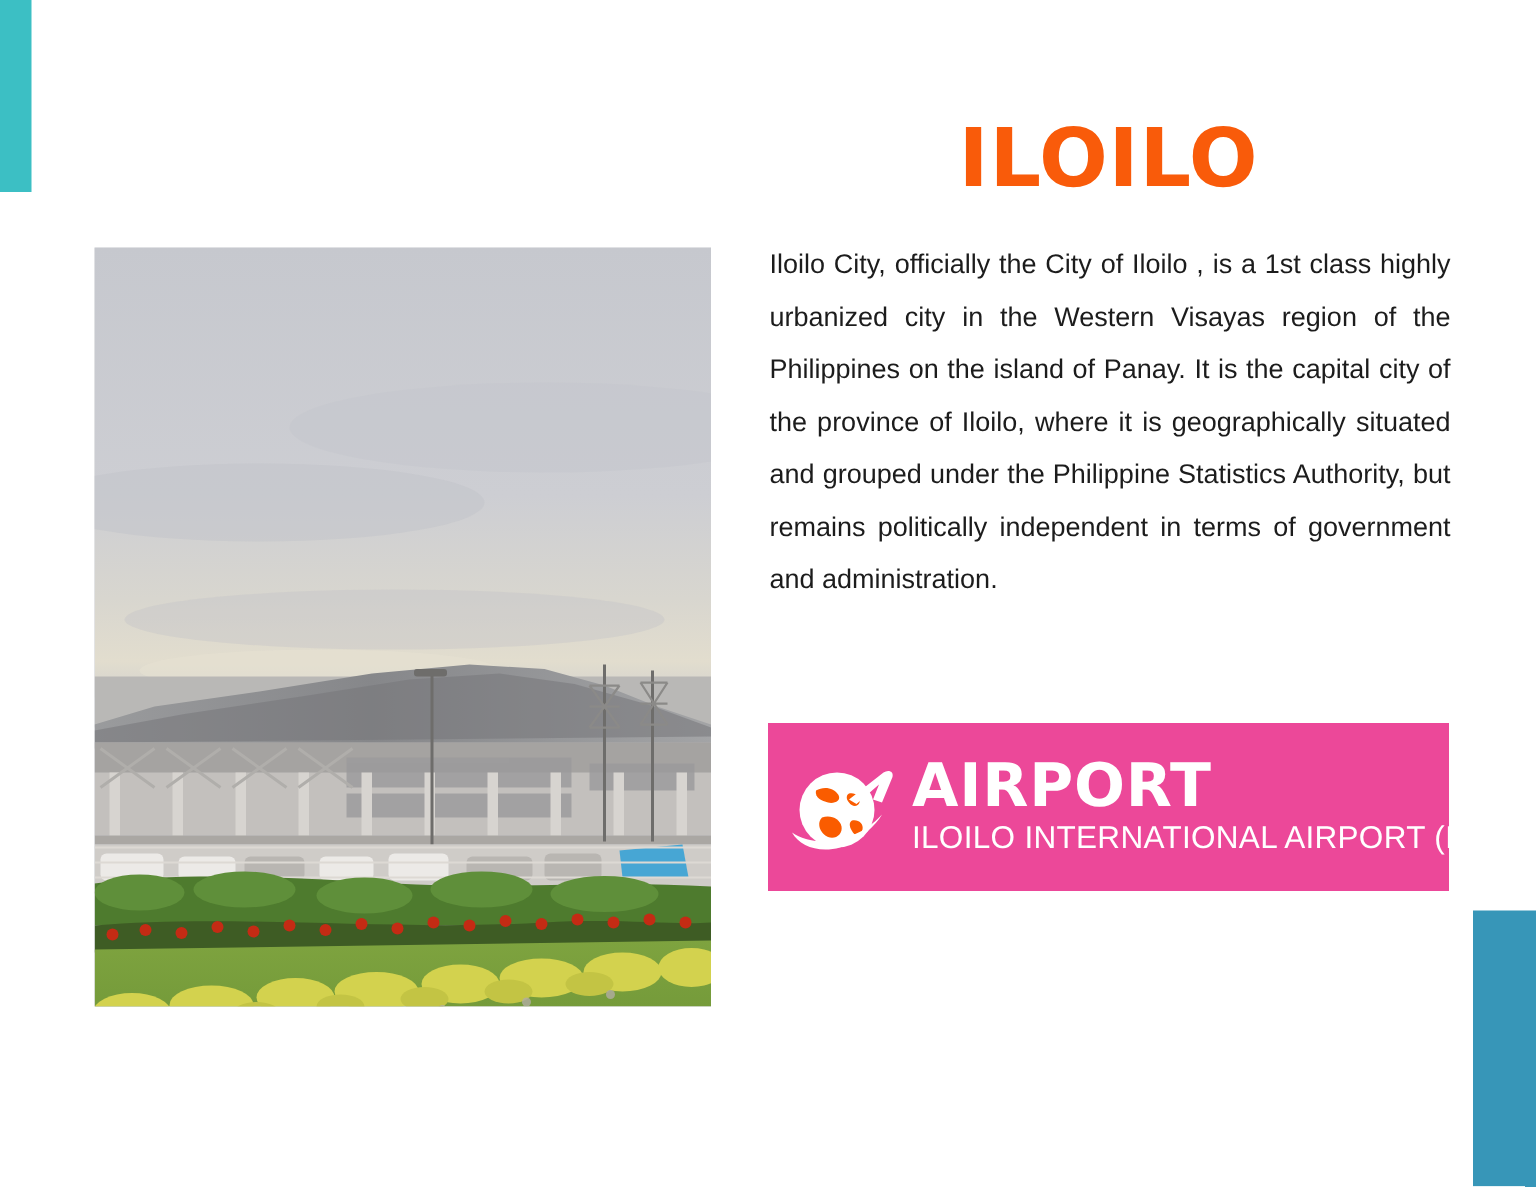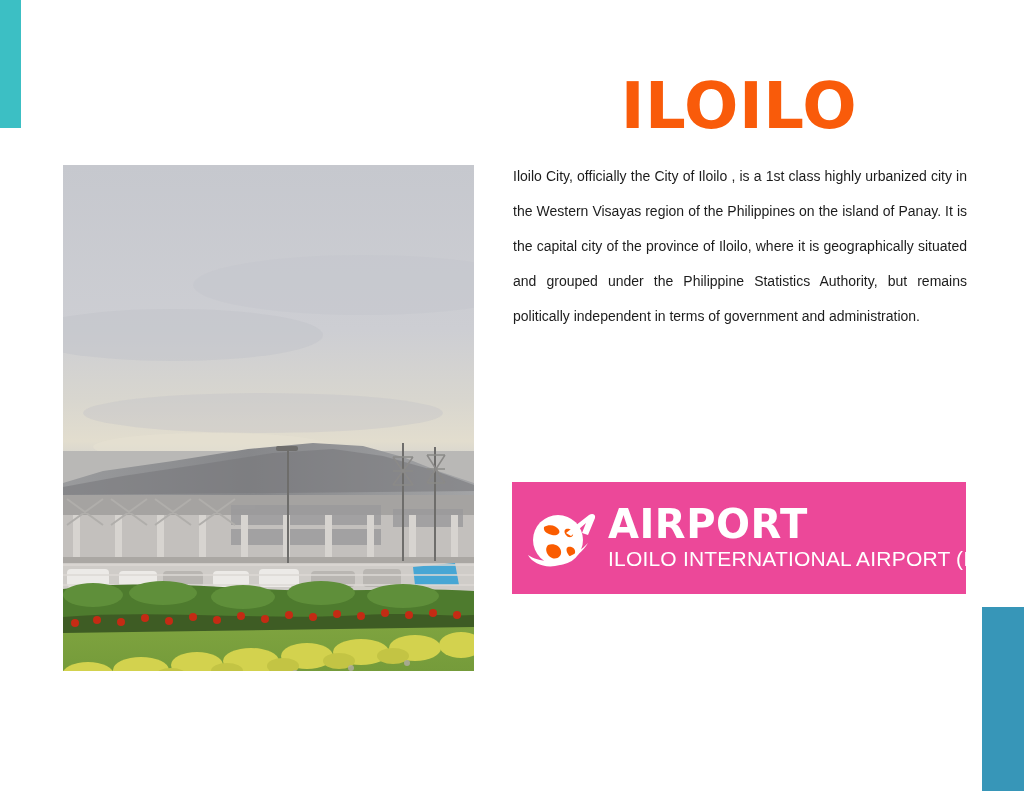--- a/index.html
+++ b/index.html
@@ -59,33 +59,33 @@
     top: 0;
     width: 454px;
     height: 791px;
   }
   .title {
     position: absolute;
     left: 0;
     top: 76px;
     width: 454px;
     text-align: center;
-    font-size: 64px;
+    font-size: 54px;
     line-height: 60px;
     font-weight: 700;
     letter-spacing: 0.5px;
     color: #f95b0a;
     font-family: "DejaVu Sans", sans-serif;
   }
   .body-text {
     position: absolute;
     left: 1px;
     top: 159px;
     width: 454px;
-    font-size: 14px;
+    font-size: 18px;
     line-height: 35px;
     color: #1c1c1c;
     text-align: justify;
     font-family: "Liberation Sans", sans-serif;
   }
 
   
   .airport-banner {
     position: absolute;
     left: 0px;

